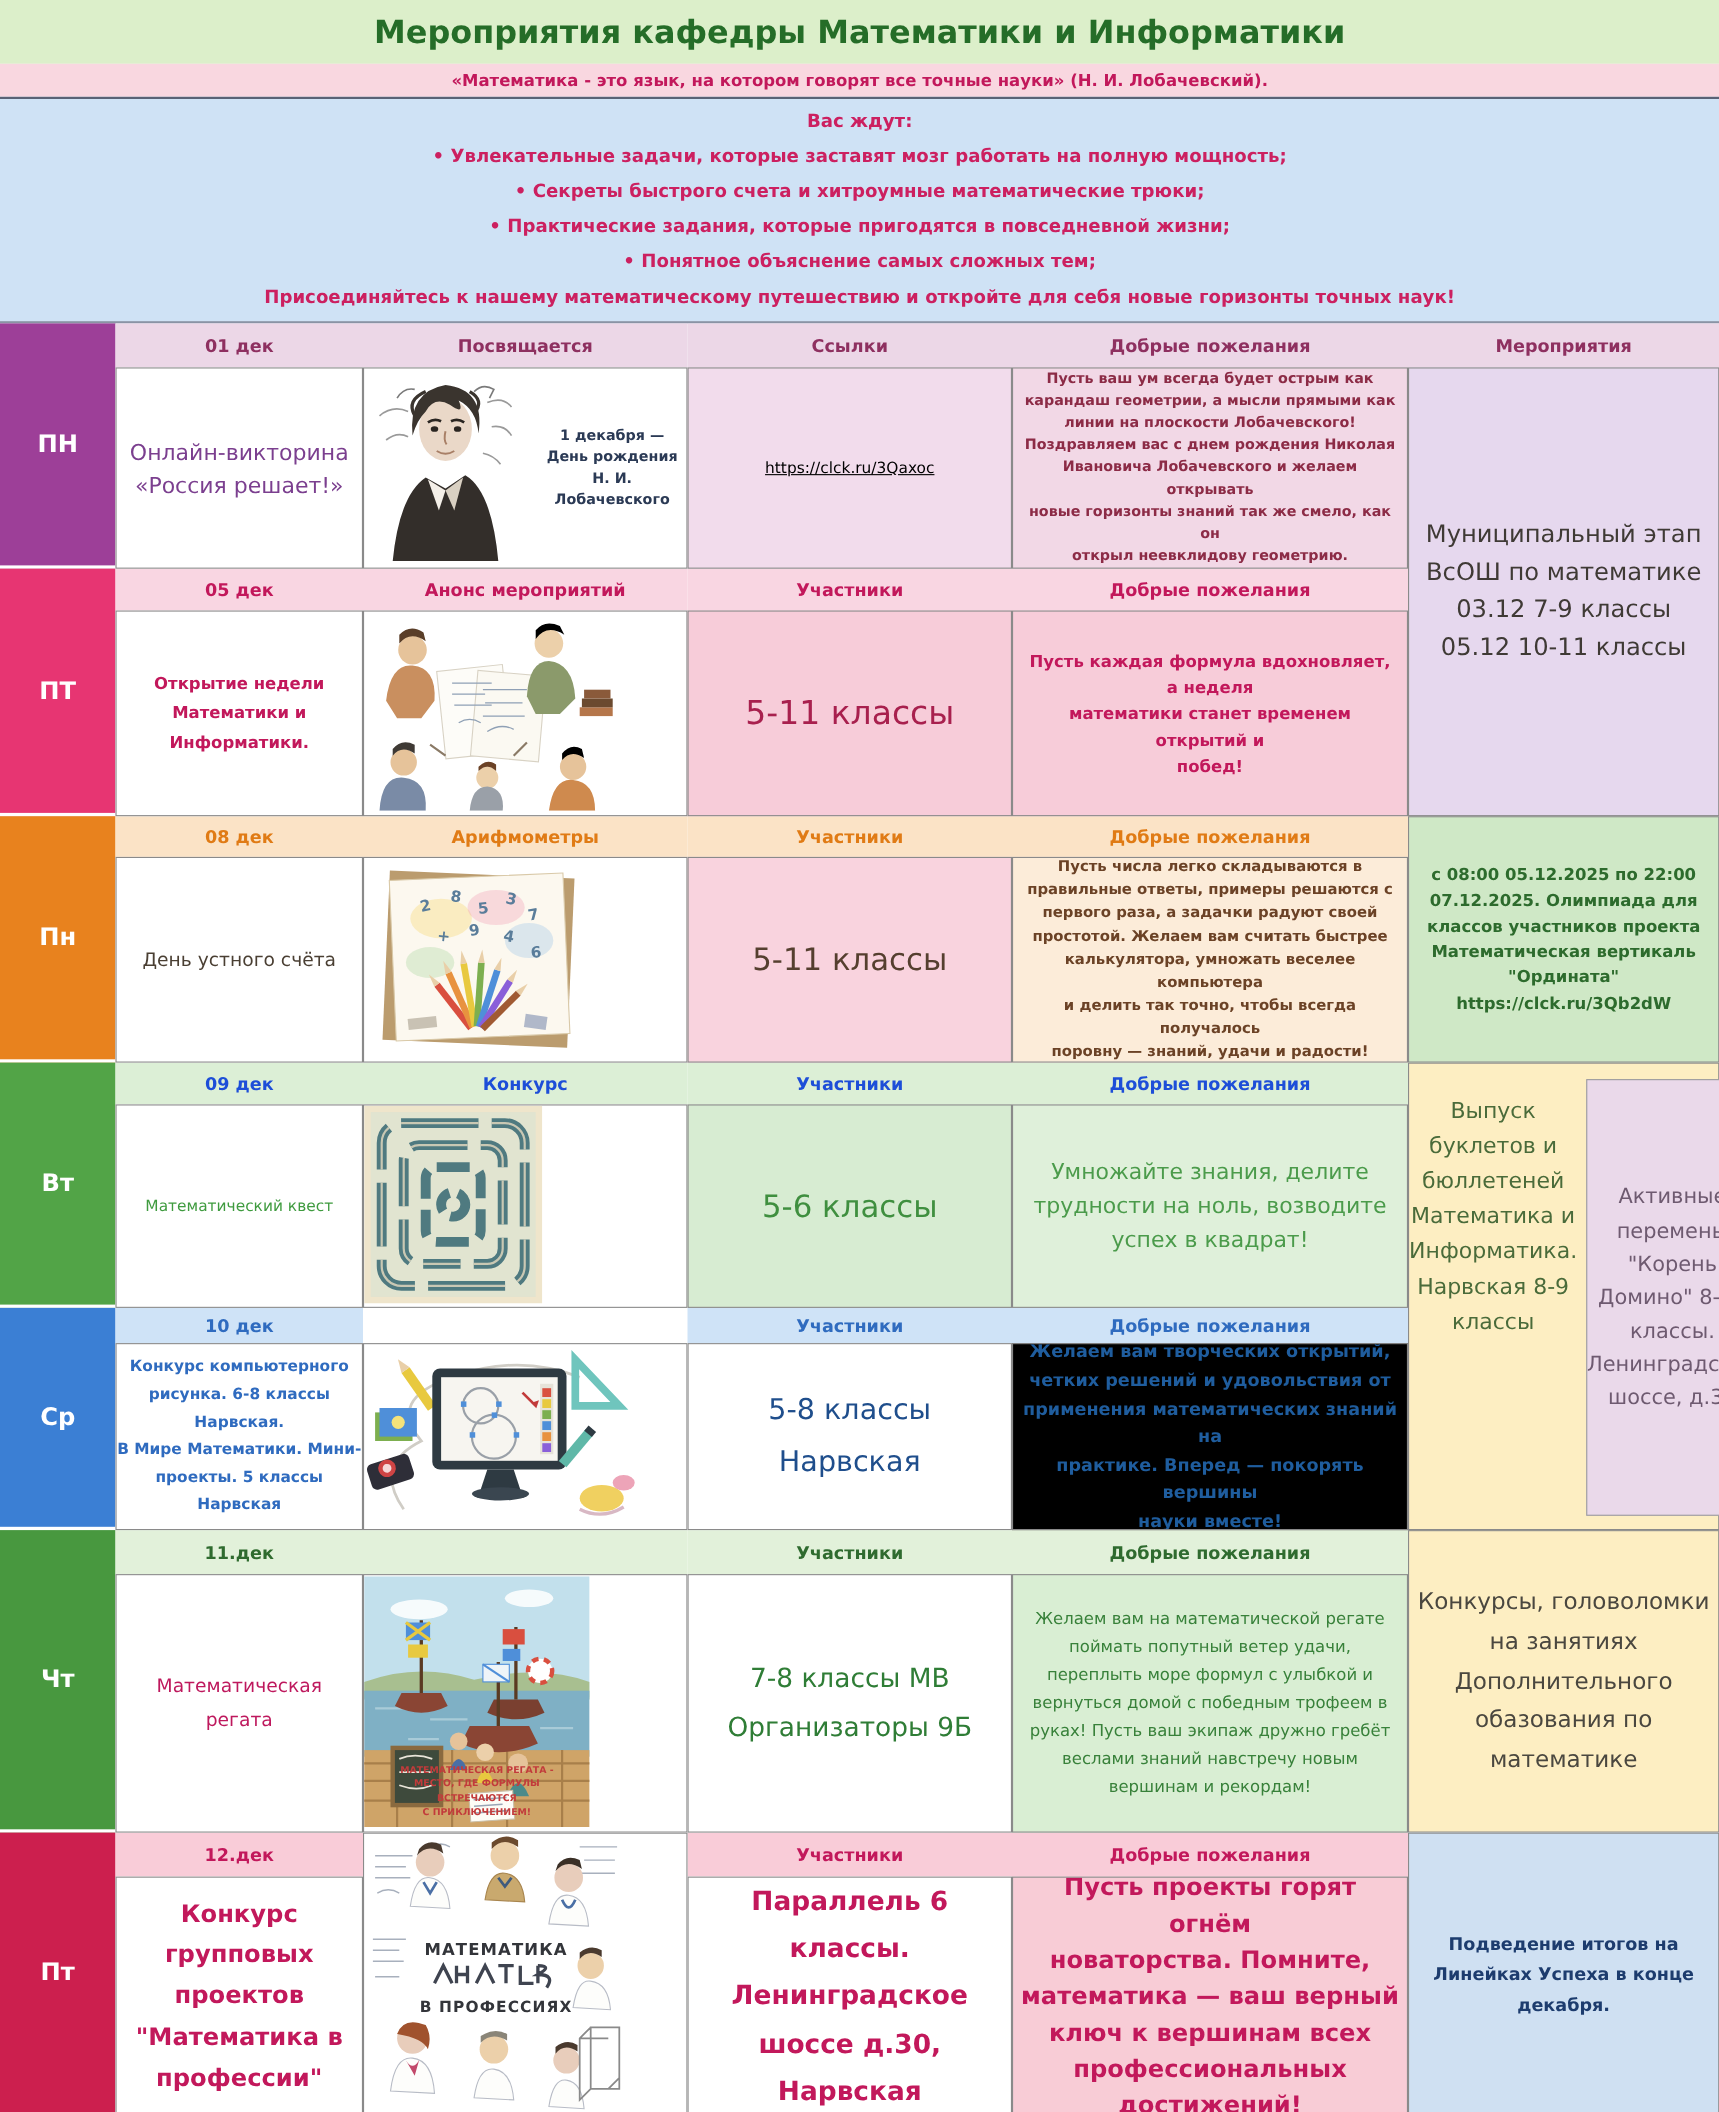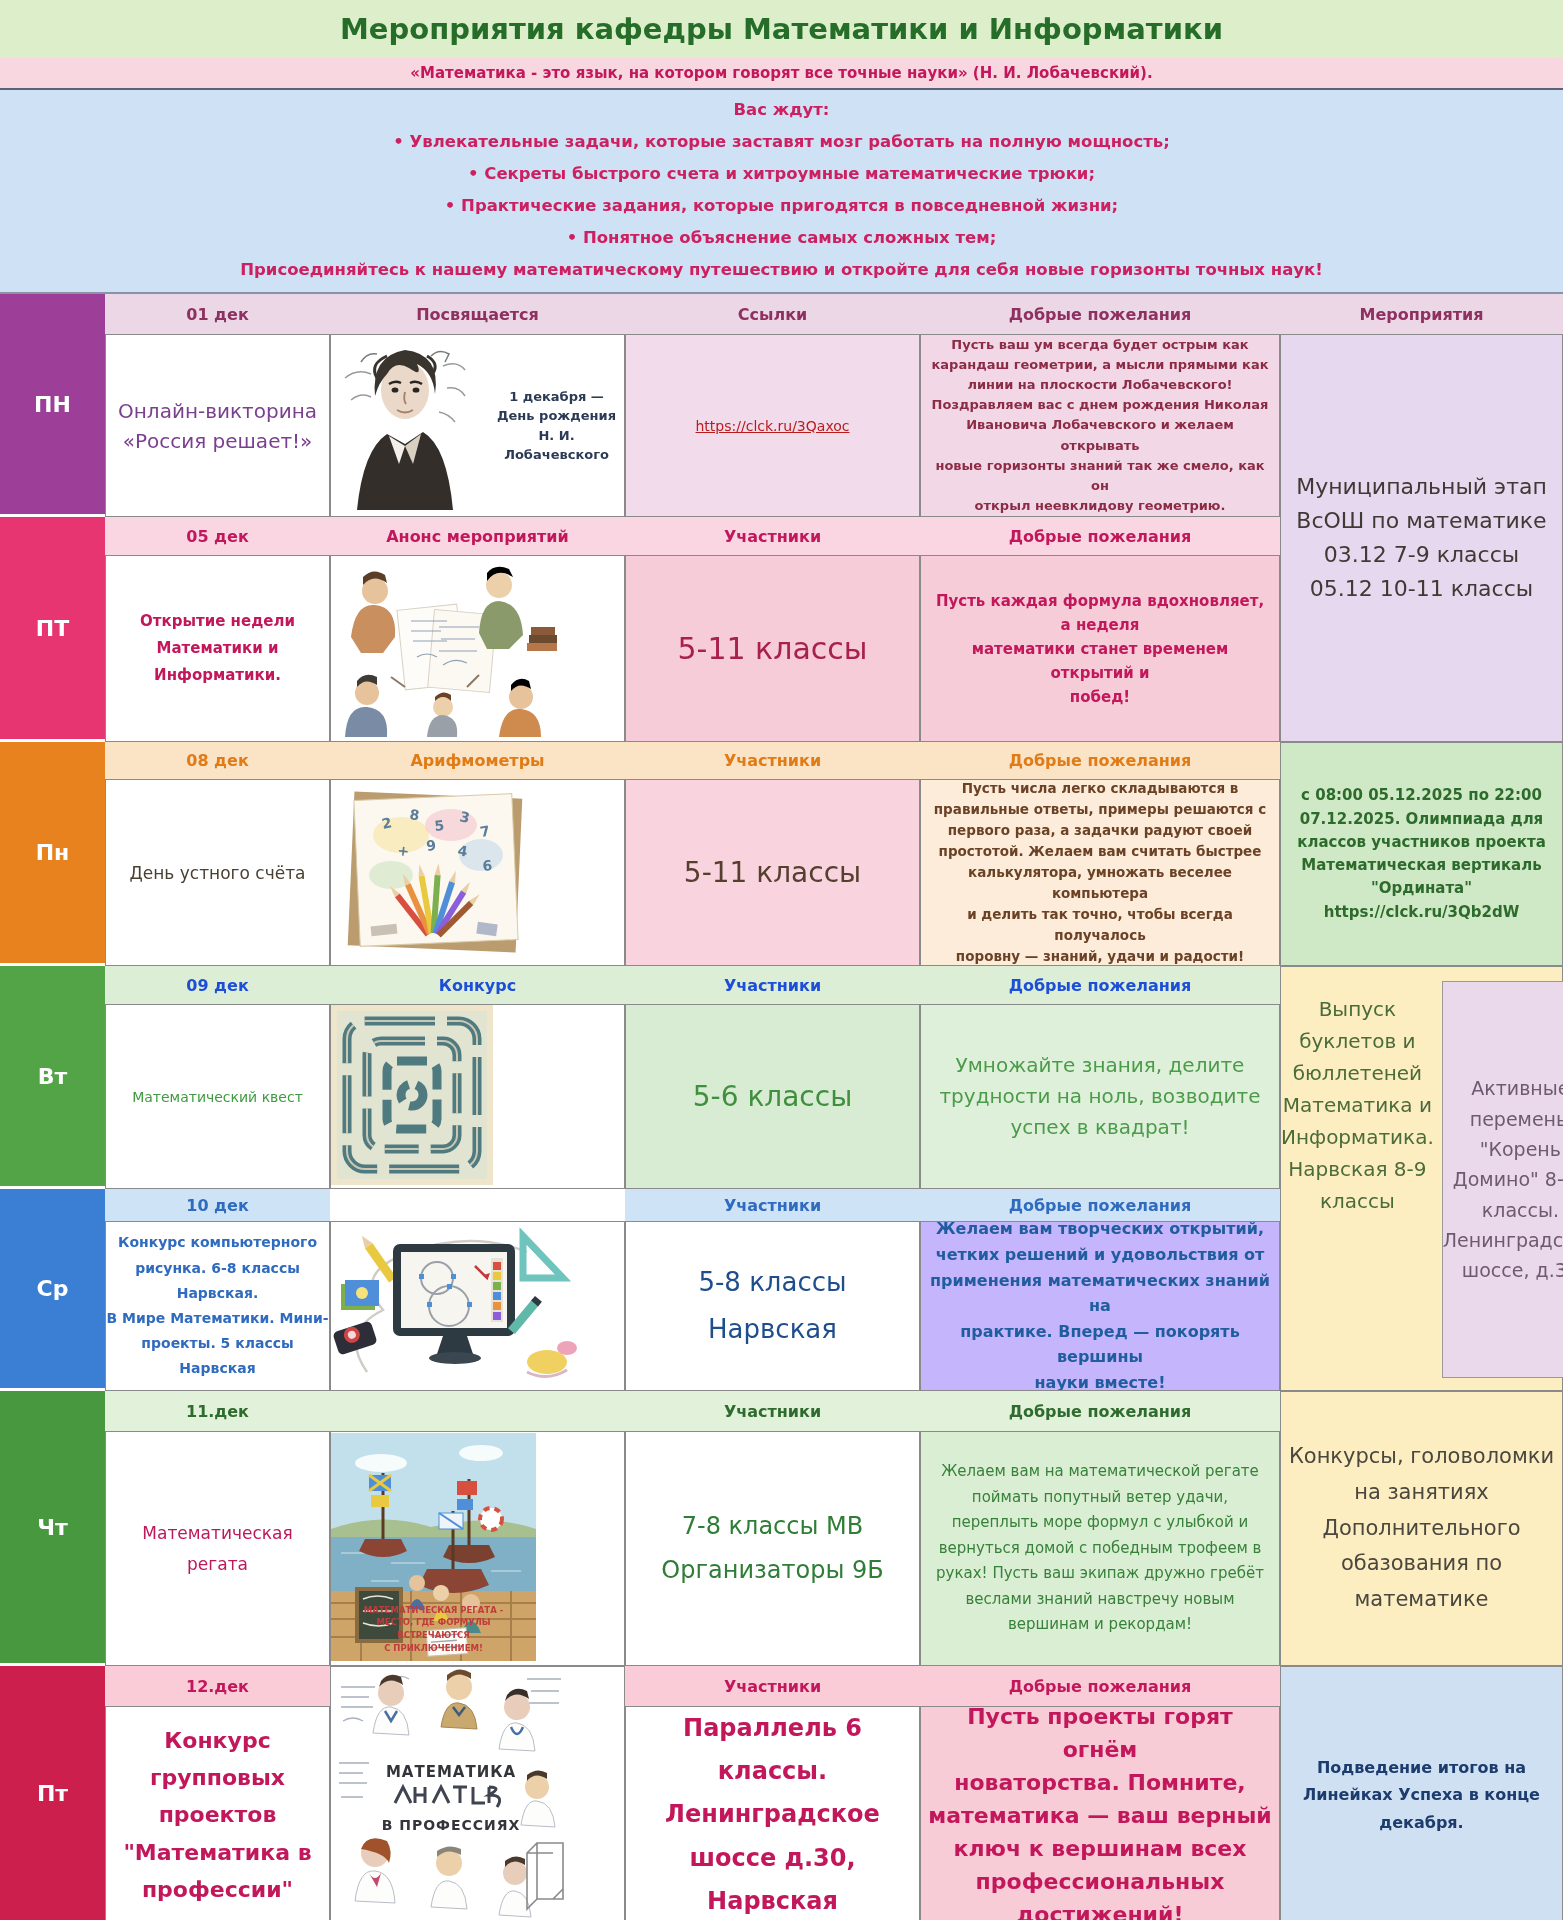--- a/index.html
+++ b/index.html
@@ -23,21 +23,21 @@
        border-bottom:3px solid #fff;}
   .hd{font-weight:bold;font-size:16px;display:flex;align-items:center;justify-content:center;}
   .bcell{border:1px solid #8a8a8a;background:#fff;display:flex;align-items:center;justify-content:center;
          text-align:center;overflow:hidden;position:relative;}
 
   
   .d1{background:#9d3f98;}
   .h1{background:#ecd7e7;color:#8e3060;}
   .t1{color:#7b3f8f;font-size:20px;line-height:1.5;}
   .link1{background:#f2dcec;}
-  .link1 a{color:#b91c1c;font-size:14px;}
+  .link1 a{color:#000000;font-size:14px;}
   .w1{background:#f2d8e6;color:#8c2b46;font-size:13px;font-weight:bold;line-height:1.55;padding:4px 8px;}
   .ev12{background:#e6d8ee;color:#3f3a35;font-size:22px;line-height:1.55;}
   .cap1{color:#2b3a55;font-size:13px;font-weight:bold;line-height:1.5;}
 
   
   .d2{background:#e73572;}
   .h2{background:#f9d6e2;color:#c2185b;}
   .t2{color:#c2185b;font-size:15px;font-weight:bold;line-height:1.8;}
   .p2{background:#f7ccd9;color:#a8204e;font-size:30px;}
   .w2{background:#f7ccd9;color:#c2185b;font-size:15px;font-weight:bold;line-height:1.6;padding:4px 10px;}
@@ -60,21 +60,21 @@
   .ev45-text{color:#4a6b3a;font-size:20px;line-height:1.6;padding-top:26px;text-align:center;}
   .ev5-box{background:#ead9ea;color:#6e5a70;font-size:19px;line-height:1.6;margin:14px 8px 12px 8px;
            min-height:168px;display:flex;align-items:center;justify-content:center;text-align:center;
            border:1px solid #9a9a9a;}
 
   
   .d5{background:#3b7fd4;}
   .h5{background:#cfe3f7;color:#2f6bbf;}
   .t5{color:#2f6bbf;font-size:14px;font-weight:bold;line-height:1.8;}
   .p5{background:#fff;color:#1f4e8c;font-size:26px;line-height:1.8;}
-  .w5{background:#c4b5fd;color:#1f5d9e;font-size:16px;font-weight:bold;line-height:1.6;padding:4px 8px;}
+  .w5{background:#000000;color:#1f5d9e;font-size:16px;font-weight:bold;line-height:1.6;padding:4px 8px;}
 
   
   .d6{background:#48983f;}
   .h6{background:#e2f1da;color:#2f6b2f;}
   .t6{color:#be185d;font-size:17px;line-height:1.8;}
   .p6{background:#fff;color:#2f7d36;font-size:24px;line-height:1.8;}
   .w6{background:#d9eed3;color:#38813a;font-size:15px;line-height:1.7;padding:4px 8px;}
   .ev6{color:#4a473f;font-size:21px;line-height:1.7;}
 
   

